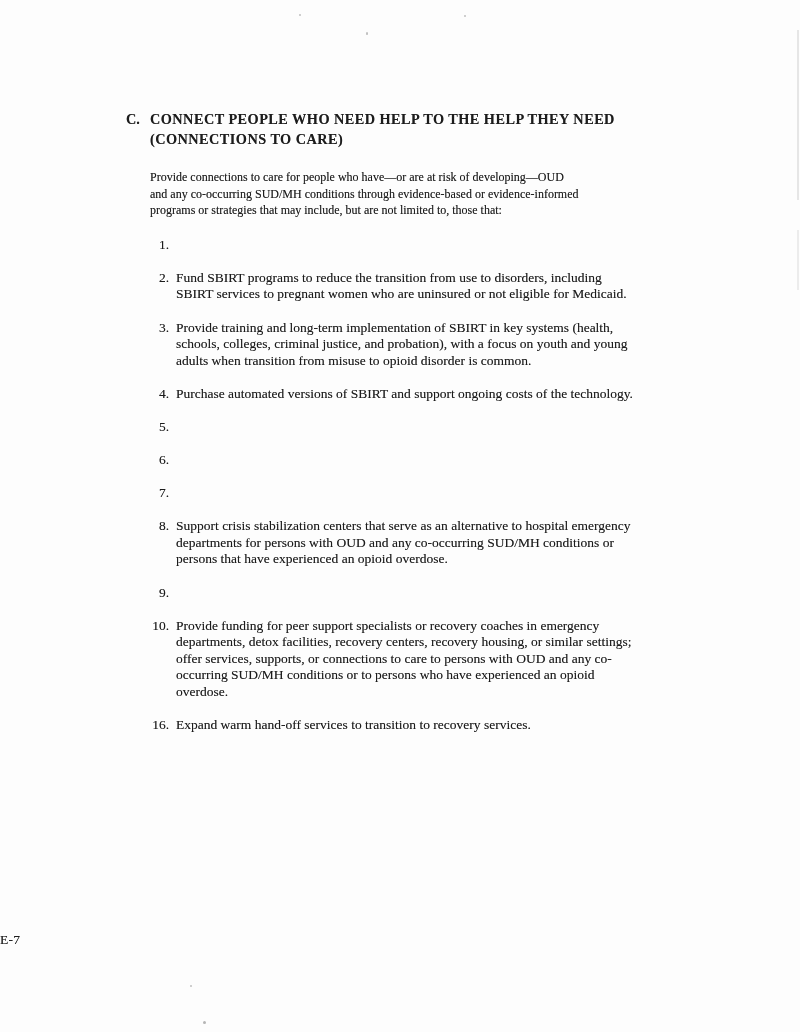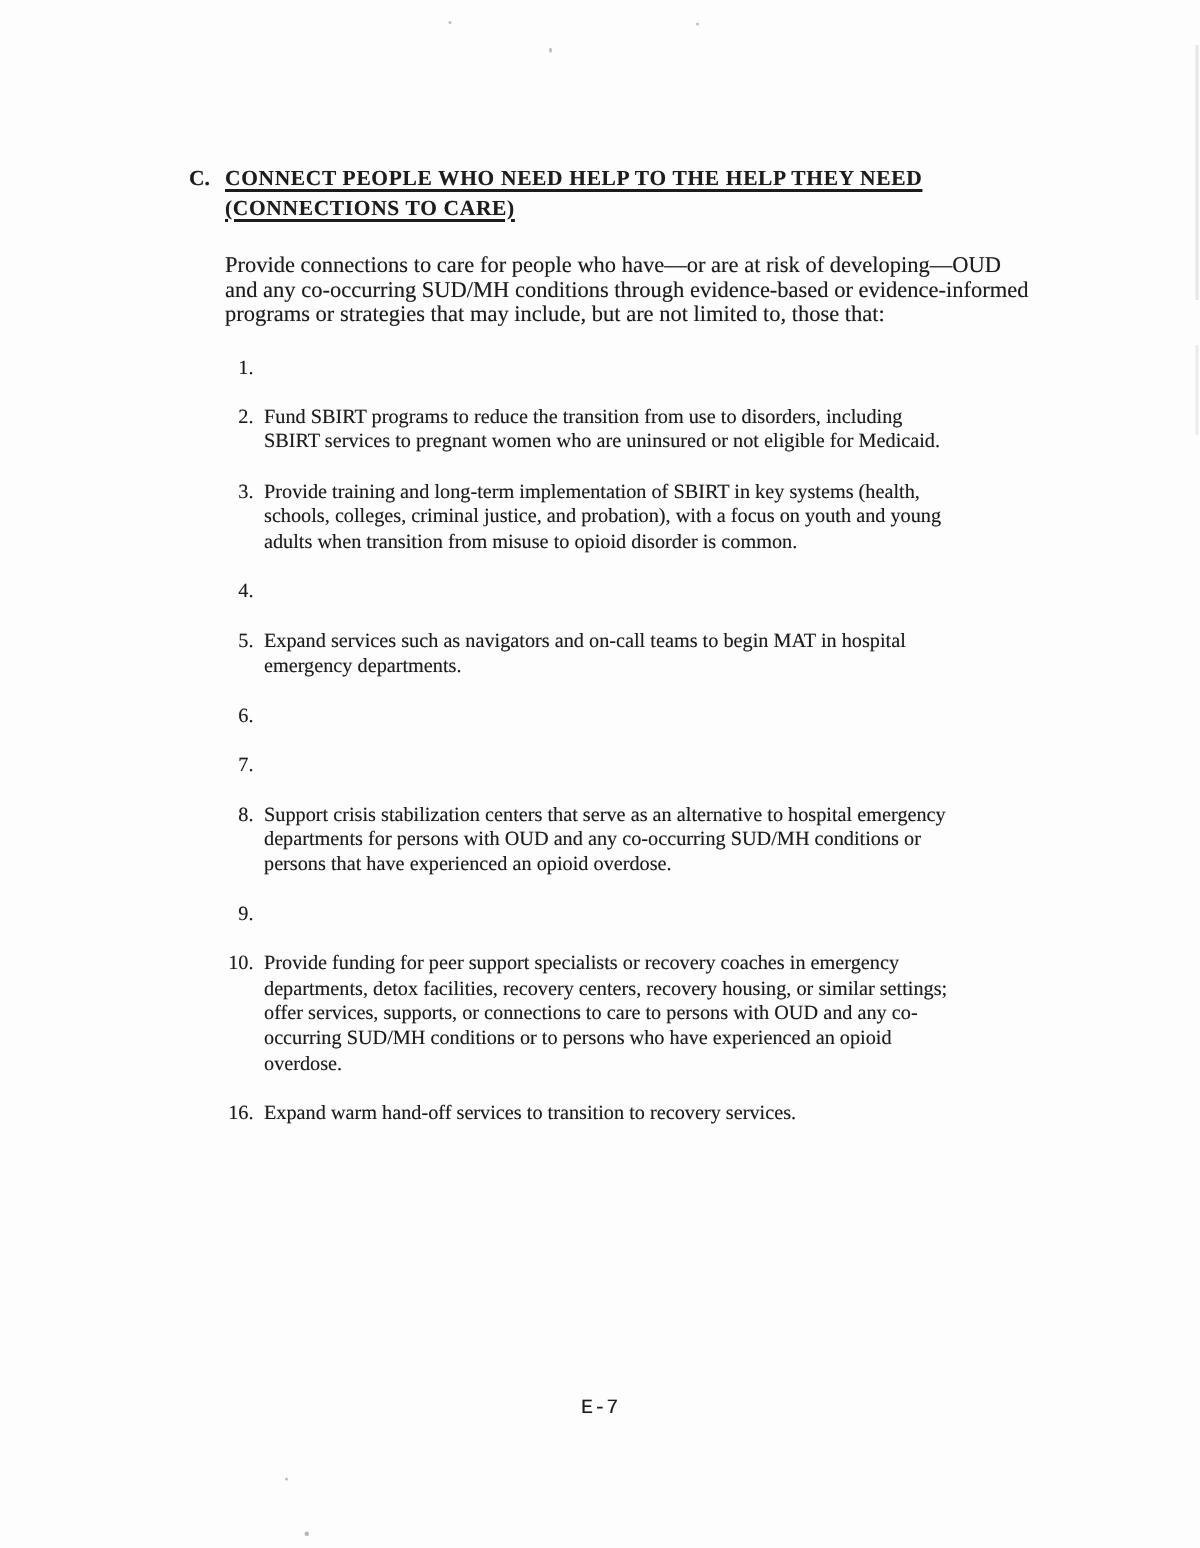--- a/index.html
+++ b/index.html
@@ -27,27 +27,26 @@
     letter-spacing: 0.45px;
   }
   .heading-label {
     position: absolute;
     left: -24px;
     top: 0;
     letter-spacing: 0;
   }
   .heading-text {
     white-space: pre-line;
-    text-decoration: underline;
     text-decoration-thickness: 1.6px;
     text-underline-offset: 2.5px;
   }
   .intro {
     margin: 20px 0 18px 0;
-    font-size: 15px;
+    font-size: 12px;
     line-height: 16.6px;
     white-space: pre-line;
   }
   .list { margin: 0; }
   .item {
     display: flex;
     margin-bottom: 16.5px;
     font-size: 13.5px;
     line-height: 16.6px;
   }
@@ -56,24 +55,22 @@
     width: 19px;
     text-align: right;
     margin-right: 7px;
   }
   .txt { white-space: pre-line; }
   .footer {
     position: absolute;
     left: 0;
     top: 932px;
     width: 100%;
-    text-align: center;
     font-size: 13.5px;
     letter-spacing: 0.3px;
-    font-family: Liberation Mono, monospace;
   }
   .speck { position: absolute; background: #bfbfbf; border-radius: 50%; }
   .edge-mark { position: absolute; background: #dcdcdc; }
 </style>
 </head>
 <body>
 
 <div class="page">
 
   <div class="content">
@@ -98,25 +95,24 @@
 SBIRT services to pregnant women who are uninsured or not eligible for Medicaid.</span>
       </div>
       <div class="item">
         <span class="num">3.</span>
         <span class="txt">Provide training and long-term implementation of SBIRT in key systems (health,
 schools, colleges, criminal justice, and probation), with a focus on youth and young
 adults when transition from misuse to opioid disorder is common.</span>
       </div>
       <div class="item">
         <span class="num">4.</span>
+        <span class="txt">Purchase automated versions of SBIRT and support ongoing costs of the technology.</span>
       </div>
       <div class="item">
         <span class="num">5.</span>
-        <span class="txt">Expand services such as navigators and on-call teams to begin MAT in hospital
-emergency departments.</span>
       </div>
       <div class="item">
         <span class="num">6.</span>
       </div>
       <div class="item">
         <span class="num">7.</span>
       </div>
       <div class="item">
         <span class="num">8.</span>
         <span class="txt">Support crisis stabilization centers that serve as an alternative to hospital emergency

